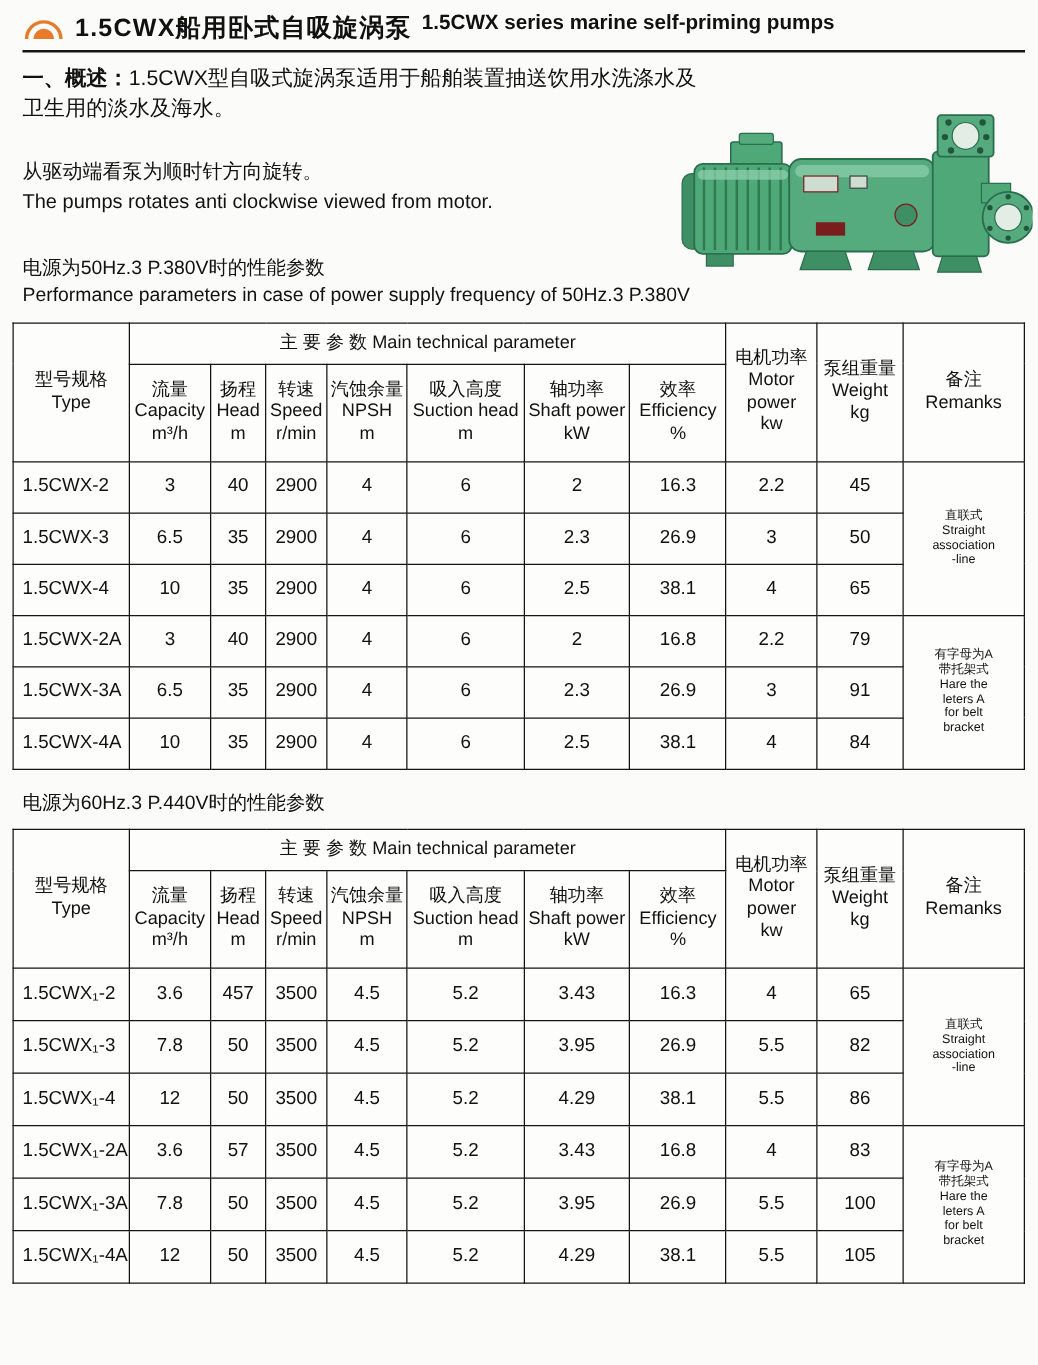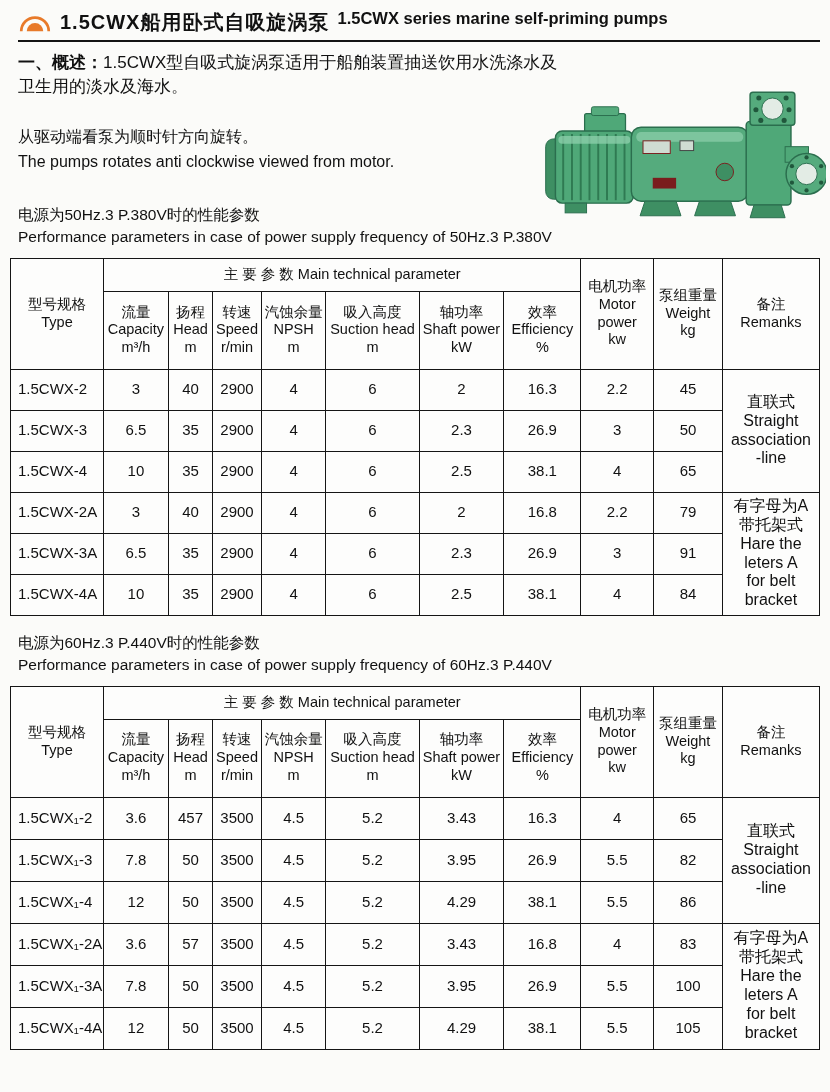--- a/index.html
+++ b/index.html
@@ -46,21 +46,21 @@
     line-height:1.22;
   }
   table.params th{font-weight:normal;font-size:14.5px;}
   th.group-hd{font-size:17px;height:33px;}
   th.type-hd{font-size:15.5px;}
   tr.sub-hd th{height:78px;}
   table.params tbody tr{height:41px;}
   table.t2 tbody tr{height:42px;padding-left:10px;}
   table.params td{font-size:15px;}
   table.params td.model{text-align:left;padding-left:7px;}
-  table.params td.remarks{font-size:16px;line-height:1.18;}
+  table.params td.remarks{font-size:10px;line-height:1.18;}
 </style>
 </head>
 <body>
 
 <div class="page">
 
   <div class="hdr">
     <div class="title-row">
       <svg class="title-icon" viewBox="0 0 36 24">
         <path d="M3 21 A15 15 0 0 1 33 21" fill="none" stroke="#e87a2a" stroke-width="3"></path>
@@ -283,21 +283,20 @@
           <td>38.1</td>
           <td>4</td>
           <td>84</td>
         </tr>
       </tbody>
   </table>
 
   <div class="content" style="padding-top:0;">
     <div class="caption second">
       <div>电源为60Hz.3 P.440V时的性能参数</div>
-      <div>Performance parameters in case of power supply frequency of 60Hz.3 P.440V</div>
     </div>
   </div>
 
   <table class="params t2">
     <colgroup>
       <col style="width:11.5%">
         <col style="width:8%">
         <col style="width:5.5%">
         <col style="width:6%">
       <col style="width:8%">

